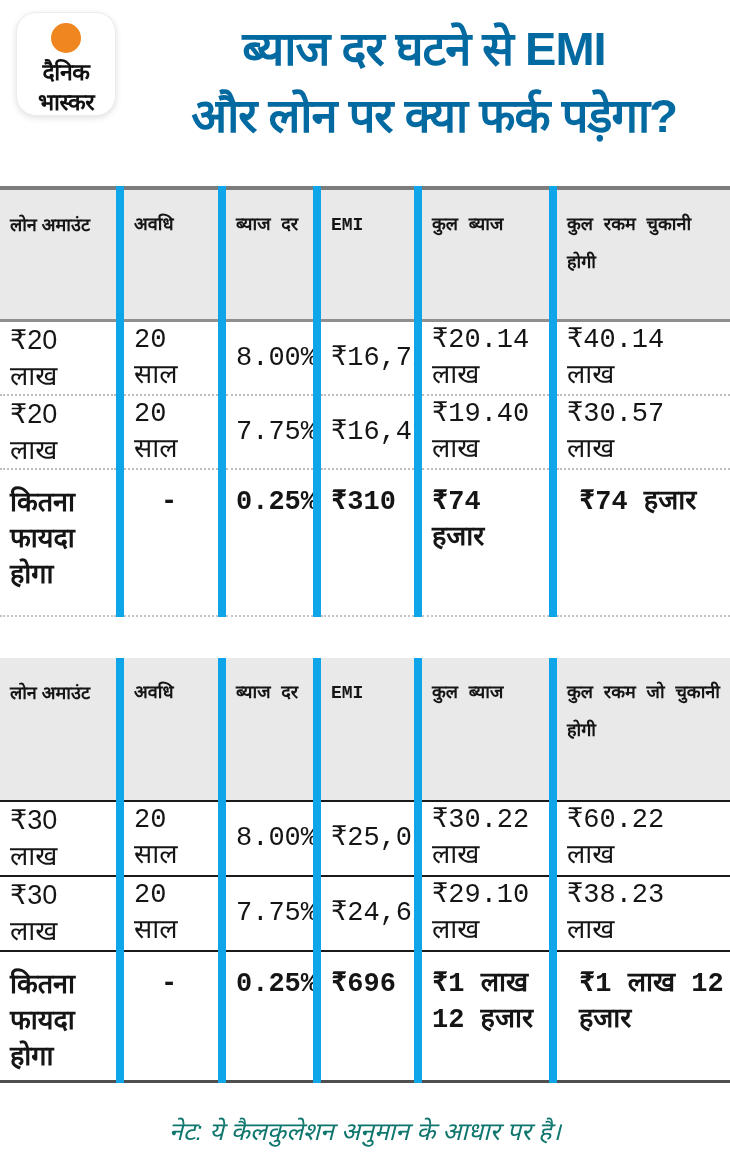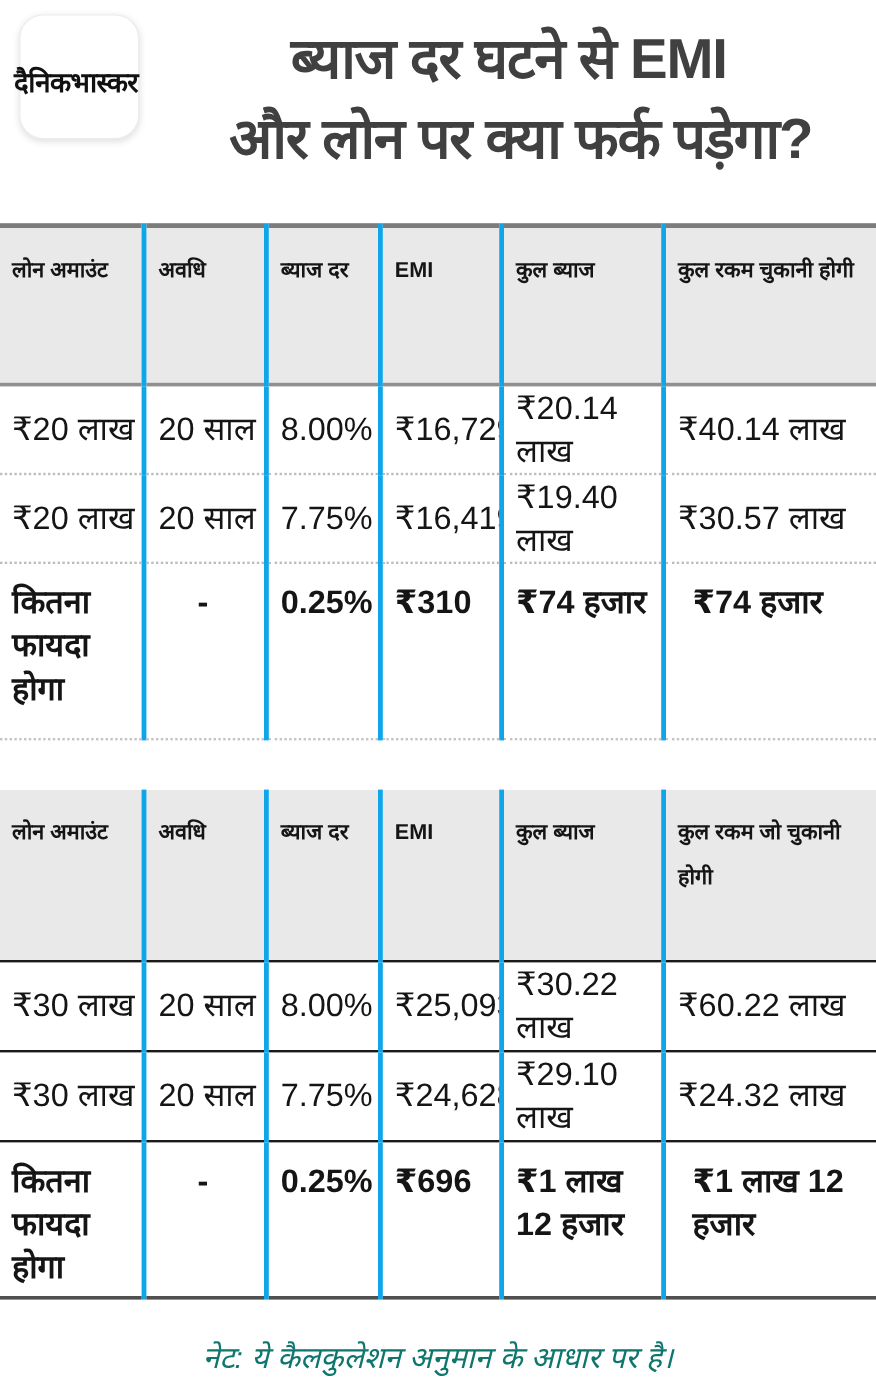--- a/index.html
+++ b/index.html
@@ -10,40 +10,40 @@
     color:#151515; overflow:hidden; position:relative;
   }
   .page { width:730px; height:1166px; position:relative; }
 
   
   .hdr { position:relative; height:186px; }
   .logo {
     position:absolute; left:16px; top:12px; width:100px; height:104px;
     background:#ffffff; border:1px solid #ececec; border-radius:20px;
     box-shadow:0 2px 6px rgba(0,0,0,.12);
-    display:flex; flex-direction:row; align-items:center; justify-content:flex-end;
+    display:flex; flex-direction:column; align-items:center; justify-content:space-between;
     padding-top:10px; z-index:2;
   }
   .logo-dot { width:30px; height:30px; border-radius:50%; margin-bottom:2px; }
   .logo-line { font-weight:700; font-size:23px; line-height:26px; letter-spacing:-0.5px; color:#111; }
   .titles {
     position:absolute; left:118px; right:0; top:18px; text-align:center;
-    font-weight:700; color:#404040;
+    font-weight:700; color:#0369a1;
   }
   .title-l1 { display:block; font-size:47px; line-height:62px; letter-spacing:-1px; }
   .title-l2 { display:block; position:relative; left:-34px; width:calc(100% + 88px);
               font-size:47px; line-height:64px; letter-spacing:-1px; margin-top:4px; }
 
   
   table { width:730px; border-collapse:collapse; table-layout:fixed; }
   th, td { text-align:left; padding-left:10px; padding-right:4px; overflow:hidden; }
   th { background:#e9e9e9; font-weight:700; font-size:18px; line-height:38px;
        vertical-align:top; padding-top:16px; }
   td { font-size:27px; font-weight:400; vertical-align:middle; line-height:36px; }
-  th + th, td + td { border-left:4px solid #0ea5e9; }
+  th + th, td + td { border-left:8px solid #0ea5e9;font-family:Liberation Mono, monospace; }
 
   .t1 { border-top:4px solid #7c7c7c; }
   .t1 thead tr { border-bottom:3px solid #8f8f8f; height:132px; }
   .t1 .r1 { height:74px; }
   .t1 .r2 { height:74px; border-top:2px dotted #bdbdbd; }
   .t1 .r3 { height:147px; border-top:2px dotted #bdbdbd; }
   .t1 { border-bottom:2px dotted #c4c4c4; }
 
   .t2 { margin-top:41px; border-bottom:3px solid #4f4f4f; }
   .t2 thead tr { border-bottom:2px solid #1a1a1a; height:143px; }
@@ -152,21 +152,21 @@
         <td>₹25,093</td>
         <td>₹30.22 लाख</td>
         <td>₹60.22 लाख</td>
       </tr>
       <tr class="r2">
         <td>₹30 लाख</td>
         <td>20 साल</td>
         <td>7.75%</td>
         <td>₹24,628</td>
         <td>₹29.10 लाख</td>
-        <td>₹24.32 लाख</td>
+        <td>₹38.23 लाख</td>
       </tr>
       <tr class="r3 benefit">
         <td>कितना फायदा होगा</td>
         <td class="center">-</td>
         <td>0.25%</td>
         <td>₹696</td>
         <td>₹1 लाख 12 हजार</td>
         <td class="indent">₹1 लाख 12 हजार</td>
       </tr>
     </tbody>

